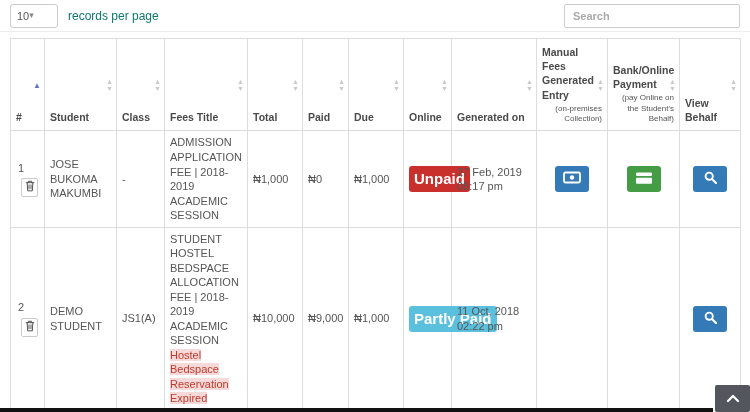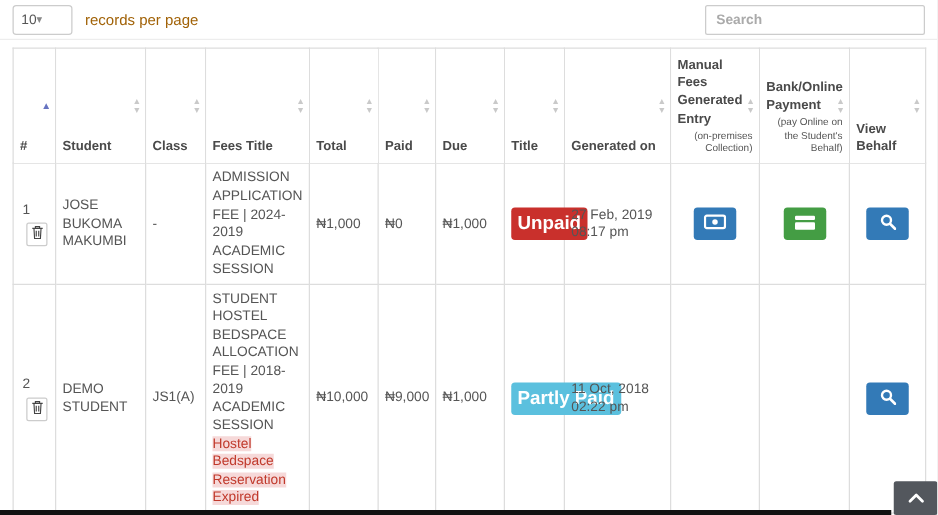--- a/index.html
+++ b/index.html
@@ -13,21 +13,21 @@
   .toolbar {
     height:32px; display:flex; align-items:center; padding:0 10px;
     border-bottom:1px solid #ededed; position:relative;
   }
   .page-size {
     width:48px; height:24px; border:1px solid #ccc; border-radius:3px;
     display:flex; align-items:center; 
     padding:0 6px; font-size:11px; color:#555; background:#fff; cursor:pointer;
   }
   .page-size .caret { font-size:9px; color:#888; line-height:1; }
-  .rpp-label { margin-left:10px; font-size:12px; color:#a16207;text-align:right; }
+  .rpp-label { margin-left:10px; font-size:12px; color:#0f766e;text-align:right; }
   .search-input {
     position:absolute; right:10px; top:4px; width:176px; height:24px;
     border:1px solid #ccc; border-radius:2px; padding:0 8px;
     font-size:11px; color:#555; outline:none;
     font-family:"Liberation Sans","DejaVu Sans",sans-serif;
     font-weight:bold;
   }
   .search-input::placeholder { color:#aaa; }
   
   table.fees {
@@ -166,21 +166,21 @@
             </span>
         </th>
         <th>
           <span>Due</span>
           <span class="sort">
               <i>▲</i>
               <i>▼</i>
             </span>
         </th>
         <th>
-          <span>Title</span>
+          <span>Online</span>
           <span class="sort">
               <i>▲</i>
               <i>▼</i>
             </span>
         </th>
         <th>
           <span>Generated on</span>
           <span class="sort">
               <i>▲</i>
               <i>▼</i>
@@ -220,21 +220,21 @@
             <span>
               <svg width="10" height="12" viewBox="0 0 12 14">
                   <path d="M1 3h10 M4 3V1.3h4V3 M2.6 3l.6 9.8h5.6l.6-9.8 M4.8 5.2v5.6 M7.2 5.2v5.6" stroke="#444" stroke-width="1.1" fill="none"></path>
                 </svg>
             </span>
           </button>
         </td>
         <td>JOSE BUKOMA MAKUMBI</td>
         <td>-</td>
         <td class="fees-title">
-          <span>ADMISSION APPLICATION FEE | 2024-2019 ACADEMIC SESSION</span>
+          <span>ADMISSION APPLICATION FEE | 2018-2019 ACADEMIC SESSION</span>
         </td>
         <td class="money">₦1,000</td>
         <td class="money">₦0</td>
         <td class="money">₦1,000</td>
         <td>
           <span class="badge unpaid">Unpaid</span>
         </td>
         <td class="gen">27 Feb, 2019
 08:17 pm</td>
         <td class="cell-center">

